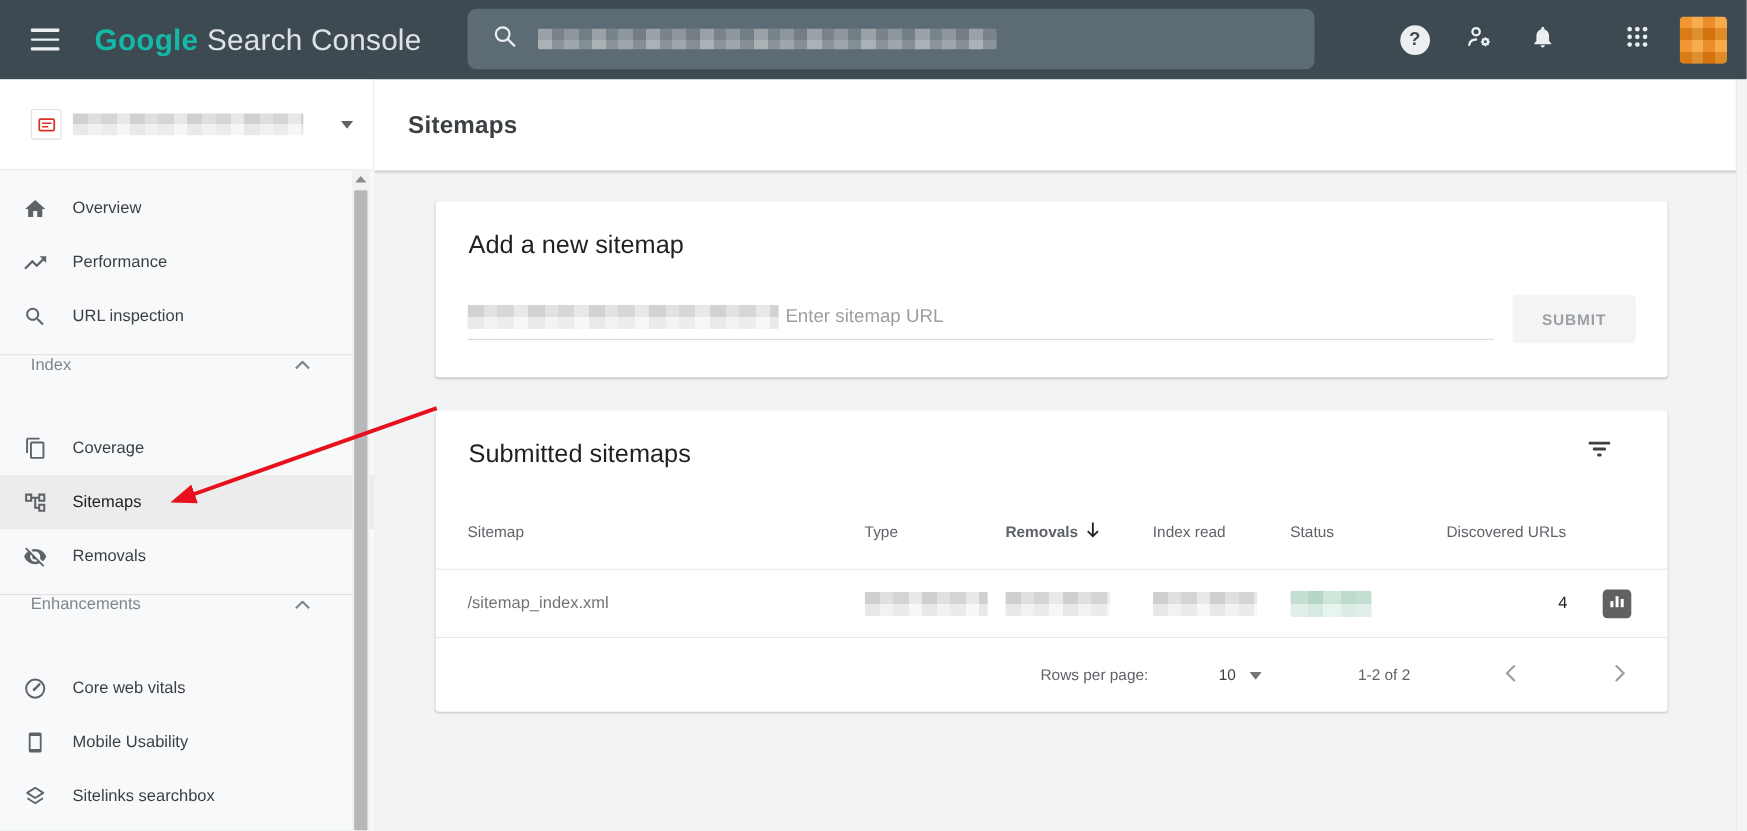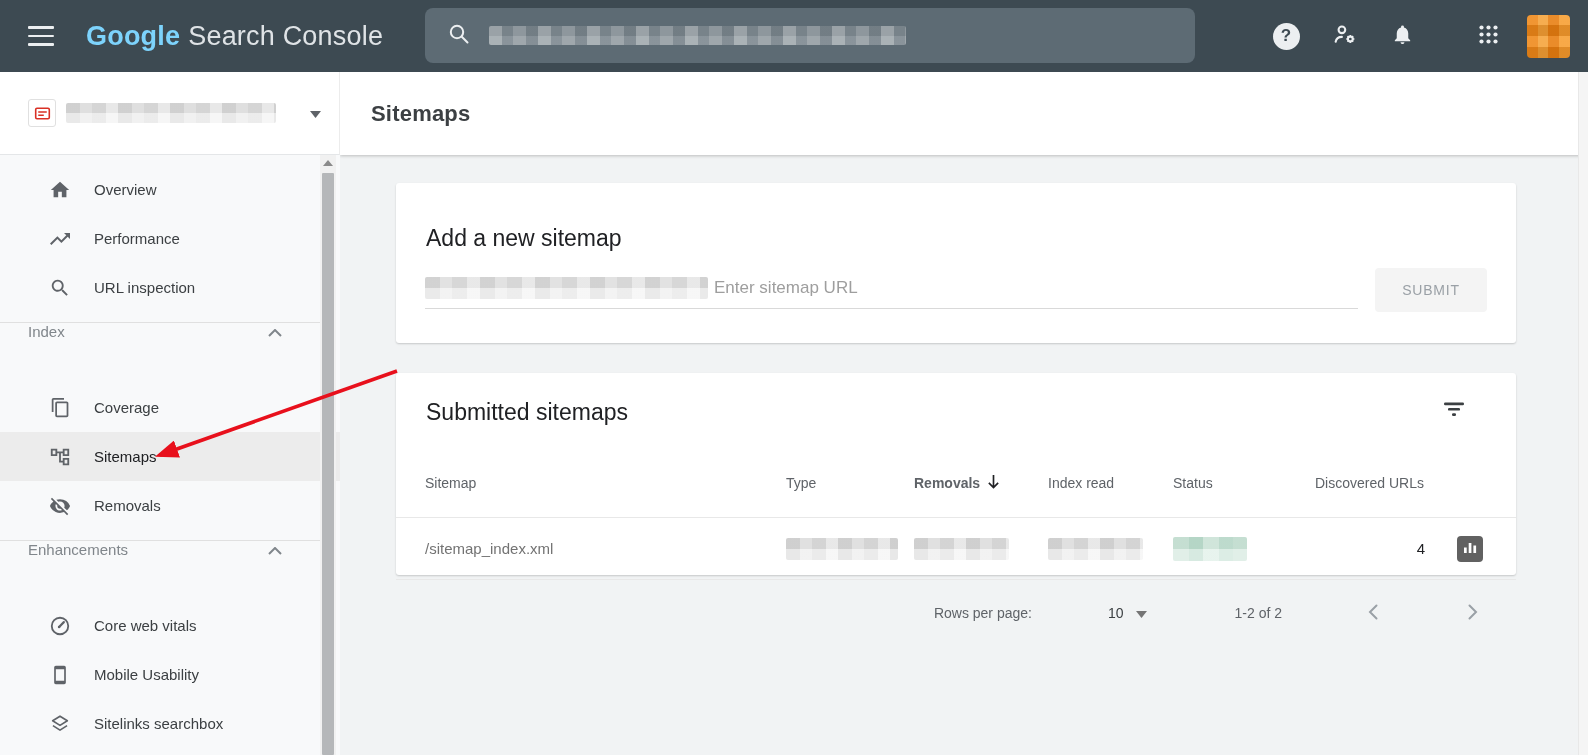--- a/index.html
+++ b/index.html
@@ -9,21 +9,21 @@
     font-family:"Liberation Sans", sans-serif; color:#202124;
   }
 
   
   .topbar { position:absolute; left:0; top:0; width:1588px; height:72px;
     background:#3d4a52; display:flex; align-items:center; z-index:20; }
   .hamburger { margin-left:28px; width:26px; height:20px; display:flex; flex-direction:column;
     justify-content:space-between; cursor:pointer; }
   .hamburger span { display:block; height:2.6px; background:#eceff1; border-radius:1px; }
   .logo { margin-left:32px; font-size:27px; letter-spacing:.2px; white-space:nowrap; }
-  .logo .g { color:#7dd3fc; font-weight:700; }
+  .logo .g { color:#14b8a6; font-weight:700; }
   .logo .rest { color:#dfe3e6; font-weight:400; margin-left:8px; }
   .tb-search { position:absolute; left:425px; top:8px; width:770px; height:55px;
     background:#5d6b74; border-radius:8px; display:flex; align-items:center; padding-left:22px; }
   .tb-search-redact { margin-left:18px; width:417px; height:19px; border-radius:2px;
     background:
       repeating-linear-gradient(0deg, rgba(255,255,255,0.10) 0 9px, rgba(0,0,0,0.04) 9px 19px),
       repeating-linear-gradient(90deg, rgba(255,255,255,0.42) 0 13px, rgba(255,255,255,0.20) 13px 24px, rgba(255,255,255,0.34) 24px 37px, rgba(255,255,255,0.16) 37px 49px); }
   .tb-right { position:absolute; right:18px; top:0; height:72px; display:flex; align-items:center; }
   .tb-icbtn { width:42px; height:42px; display:flex; align-items:center; justify-content:center; cursor:pointer; }
   .help-circle { width:27px; height:27px; border-radius:50%; background:#eceff1; color:#3d4a52;
@@ -40,21 +40,21 @@
   .prop-picker { height:83px; background:#fff; border-bottom:1px solid #e4e6e8; border-right:1px solid #ececec;
     display:flex; align-items:center; padding:0 18px 0 28px; cursor:pointer; }
   .prop-favicon { width:28px; height:28px; border:1px solid #e0e0e0; border-radius:3px; background:#fff;
     display:flex; align-items:center; justify-content:center; flex:none; }
   .prop-redact { margin-left:10px; width:210px; height:20px; border-radius:2px;
     background:
       repeating-linear-gradient(0deg, rgba(255,255,255,0.45) 0 10px, rgba(0,0,0,0.03) 10px 20px),
       repeating-linear-gradient(90deg, #d7d7d7 0 14px, #e6e6e6 14px 26px, #dcdcdc 26px 40px, #efefef 40px 52px); }
   .prop-caret { margin-left:auto; }
   .nav { position:absolute; left:0; right:0; top:83px; bottom:0; padding-top:10px; }
-  .nav-item { height:49px; display:flex; align-items:center; padding-left:48px; cursor:pointer; }
+  .nav-item { height:49px; display:flex; align-items:center; padding-left:20px; cursor:pointer; }
   .nav-item.active { background:#ececec; }
   .nav-ic { width:24px; display:flex; justify-content:center; flex:none; }
   .nav-label { margin-left:22px; font-size:15px; color:#3c4043; }
   .nav-item.active .nav-label { color:#202124; }
   .nav-divider { margin-top:10px; border-top:1px solid #e0e0e0; width:320px; }
   .nav-section { height:60px; display:flex; align-items:flex-start; padding:0 58px 0 28px; cursor:pointer; }
   .nav-section-label { font-size:15px; color:#80868b; }
   .nav-section .chev { margin-left:auto; }
 
   
@@ -65,34 +65,34 @@
   .side-thumb { position:absolute; left:2px; right:2px; top:18px; bottom:0; background:#b5b7b9; border-radius:1px; }
 
   
   .main-head { position:absolute; left:340px; top:72px; right:0; height:83px; background:#fff;
     box-shadow:0 1px 3px rgba(0,0,0,0.22); z-index:4; display:flex; align-items:center; padding-left:31px; }
   .page-title { font-size:22px; font-weight:700; color:#3c4043; letter-spacing:.2px; }
   .content { position:absolute; left:340px; top:155px; right:0; bottom:0; }
   .card { position:absolute; left:56px; width:1120px; background:#fff; border-radius:3px;
     box-shadow:0 1px 2px rgba(0,0,0,0.18); }
   .card1 { top:28px; height:160px; }
-  .card2 { top:218px; height:202px; }
+  .card2 { top:218px; height:274px; }
   .card-title { font-size:23px; color:#202124; font-weight:400; }
-  .c1-title { position:absolute; left:30px; top:26px;margin-top:16px; }
+  .c1-title { position:absolute; left:30px; top:26px; }
   .c1-row { position:absolute; left:29px; top:84px; height:42px; width:933px;
     display:flex; align-items:center; border-bottom:1px solid #d9d9d9; }
   .url-prefix-redact { width:283px; height:22px; border-radius:2px; flex:none;
     background:
       repeating-linear-gradient(0deg, rgba(255,255,255,0.45) 0 11px, rgba(0,0,0,0.03) 11px 22px),
       repeating-linear-gradient(90deg, #d9d9d9 0 15px, #e9e9e9 15px 27px, #dedede 27px 42px, #f0f0f0 42px 55px); }
   .url-input { flex:1; border:none; outline:none; font-size:17px; color:#202124; margin-left:6px;
     font-family:"Liberation Sans", sans-serif; background:transparent; }
   .url-input::placeholder { color:#9e9e9e; }
   .submit-btn { position:absolute; right:29px; top:85px; width:112px; height:44px; background:#f4f4f4;
-    border:none; border-radius:4px; color:#9aa0a6; font-size:14px; font-weight:400; letter-spacing:.8px;
+    border:none; border-radius:4px; color:#9aa0a6; font-size:14px; font-weight:700; letter-spacing:.8px;
     font-family:"Liberation Sans", sans-serif; cursor:pointer; }
 
   .c2-head { position:relative; height:76px; }
   .c2-title { position:absolute; left:30px; top:26px; }
   .filter-btn { position:absolute; right:48px; top:24px; width:28px; height:28px;
     display:flex; align-items:center; justify-content:center; cursor:pointer; }
 
   .t-grid { display:grid; grid-template-columns:361px 128px 134px 125px 142px 110px 1fr; padding-left:29px; align-items:center; }
   .t-head { height:68px; }
   .t-head .th { font-size:14px; color:#5f6368; white-space:nowrap; }
@@ -107,21 +107,21 @@
     background:
       repeating-linear-gradient(0deg, rgba(255,255,255,0.40) 0 12px, rgba(0,60,30,0.04) 12px 24px),
       repeating-linear-gradient(90deg, #cde5d9 0 16px, #bcdccd 16px 30px, #d8ece2 30px 46px, #c5e1d4 46px 60px); }
   .cell-num { font-size:15px; color:#202124; text-align:right; }
   .cell-actions { display:flex; justify-content:flex-start; padding-left:32px; }
   .chart-btn { width:26px; height:26px; background:#616161; border-radius:4px;
     display:flex; align-items:center; justify-content:center; cursor:pointer; }
 
   .t-foot { height:66px; display:flex; align-items:center; justify-content:flex-end; padding-right:34px;
     font-size:14px; color:#5f6368;gap:40px; }
-  .rpp-value { margin-left:36px; color:#3c4043; display:flex; align-items:center; gap:12px; cursor:pointer; }
+  .rpp-value { margin-left:24px; color:#3c4043; display:flex; align-items:center; gap:12px; cursor:pointer; }
   .range { margin-left:48px; }
   .pg-btn { background:none; border:none; cursor:pointer; padding:4px; display:flex; align-items:center; }
   .pg-prev { margin-left:42px; } .pg-next { margin-left:42px; }
 
   
   .page-scroll { position:absolute; right:0; top:72px; bottom:0; width:10px; background:#f5f5f5;
     border-left:1px solid #e8e8e8; z-index:6; }
 
   
   .arrow-overlay { position:absolute; left:0; top:0; width:1588px; height:755px; z-index:60; pointer-events:none; }

